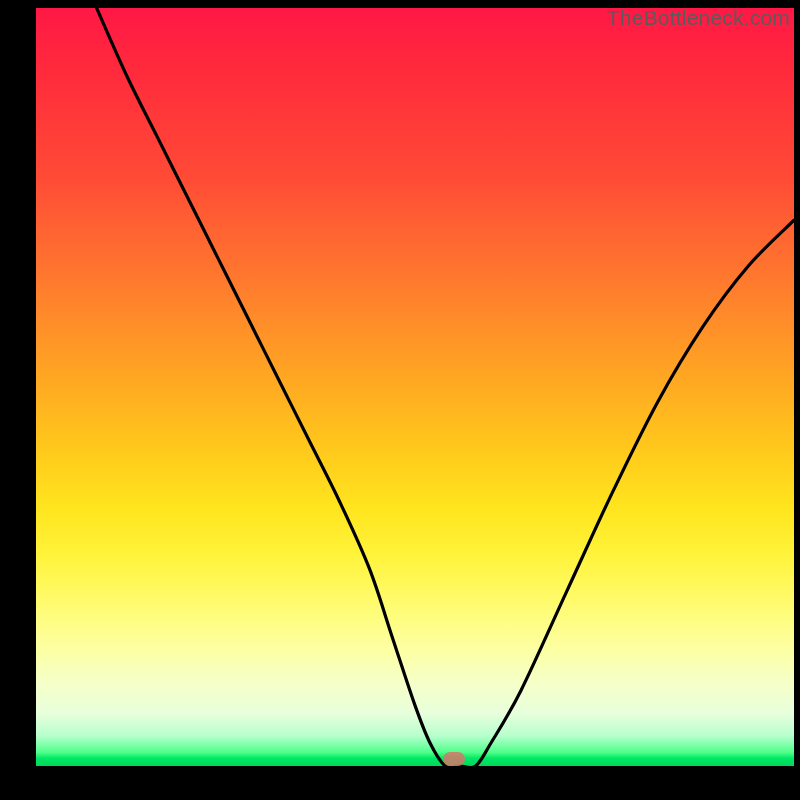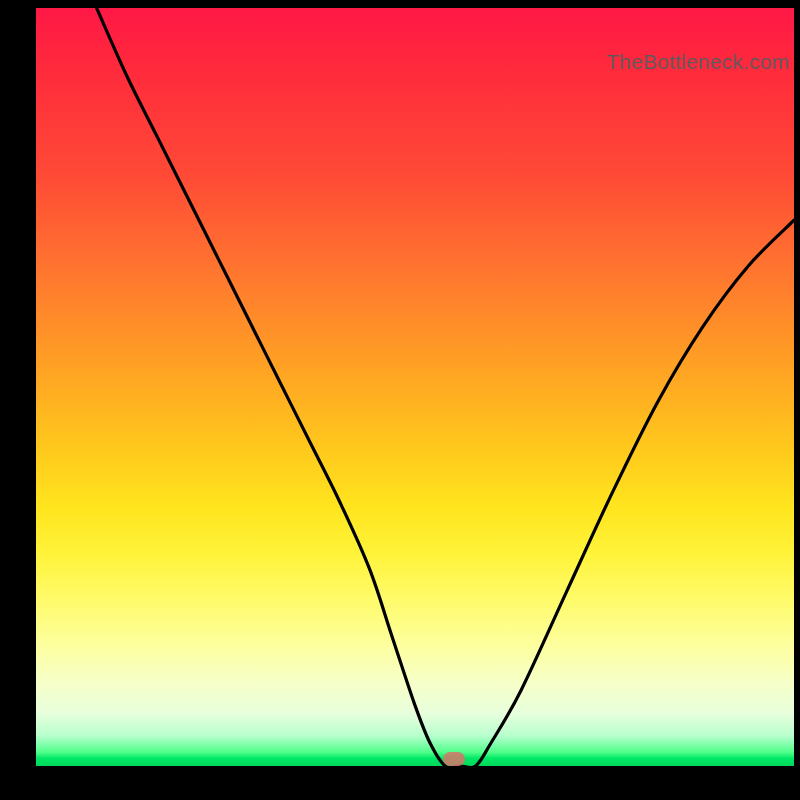--- a/index.html
+++ b/index.html
@@ -59,21 +59,20 @@
     background: rgba(214, 118, 106, 0.85);
     transform: translate(-50%, -50%);
   }
   .watermark {
     position: absolute;
     top: 6px;
     right: 10px;
     color: #5b5b5b;
     font-size: 21px;
     letter-spacing: 0.2px;
-    margin-top: 44px;
   }
 </style>
 </head>
 <body>
 
 <div class="frame">
 
   <div class="plot-area">
 
     <svg class="curve-svg" viewBox="0 0 758 758" preserveAspectRatio="none">

